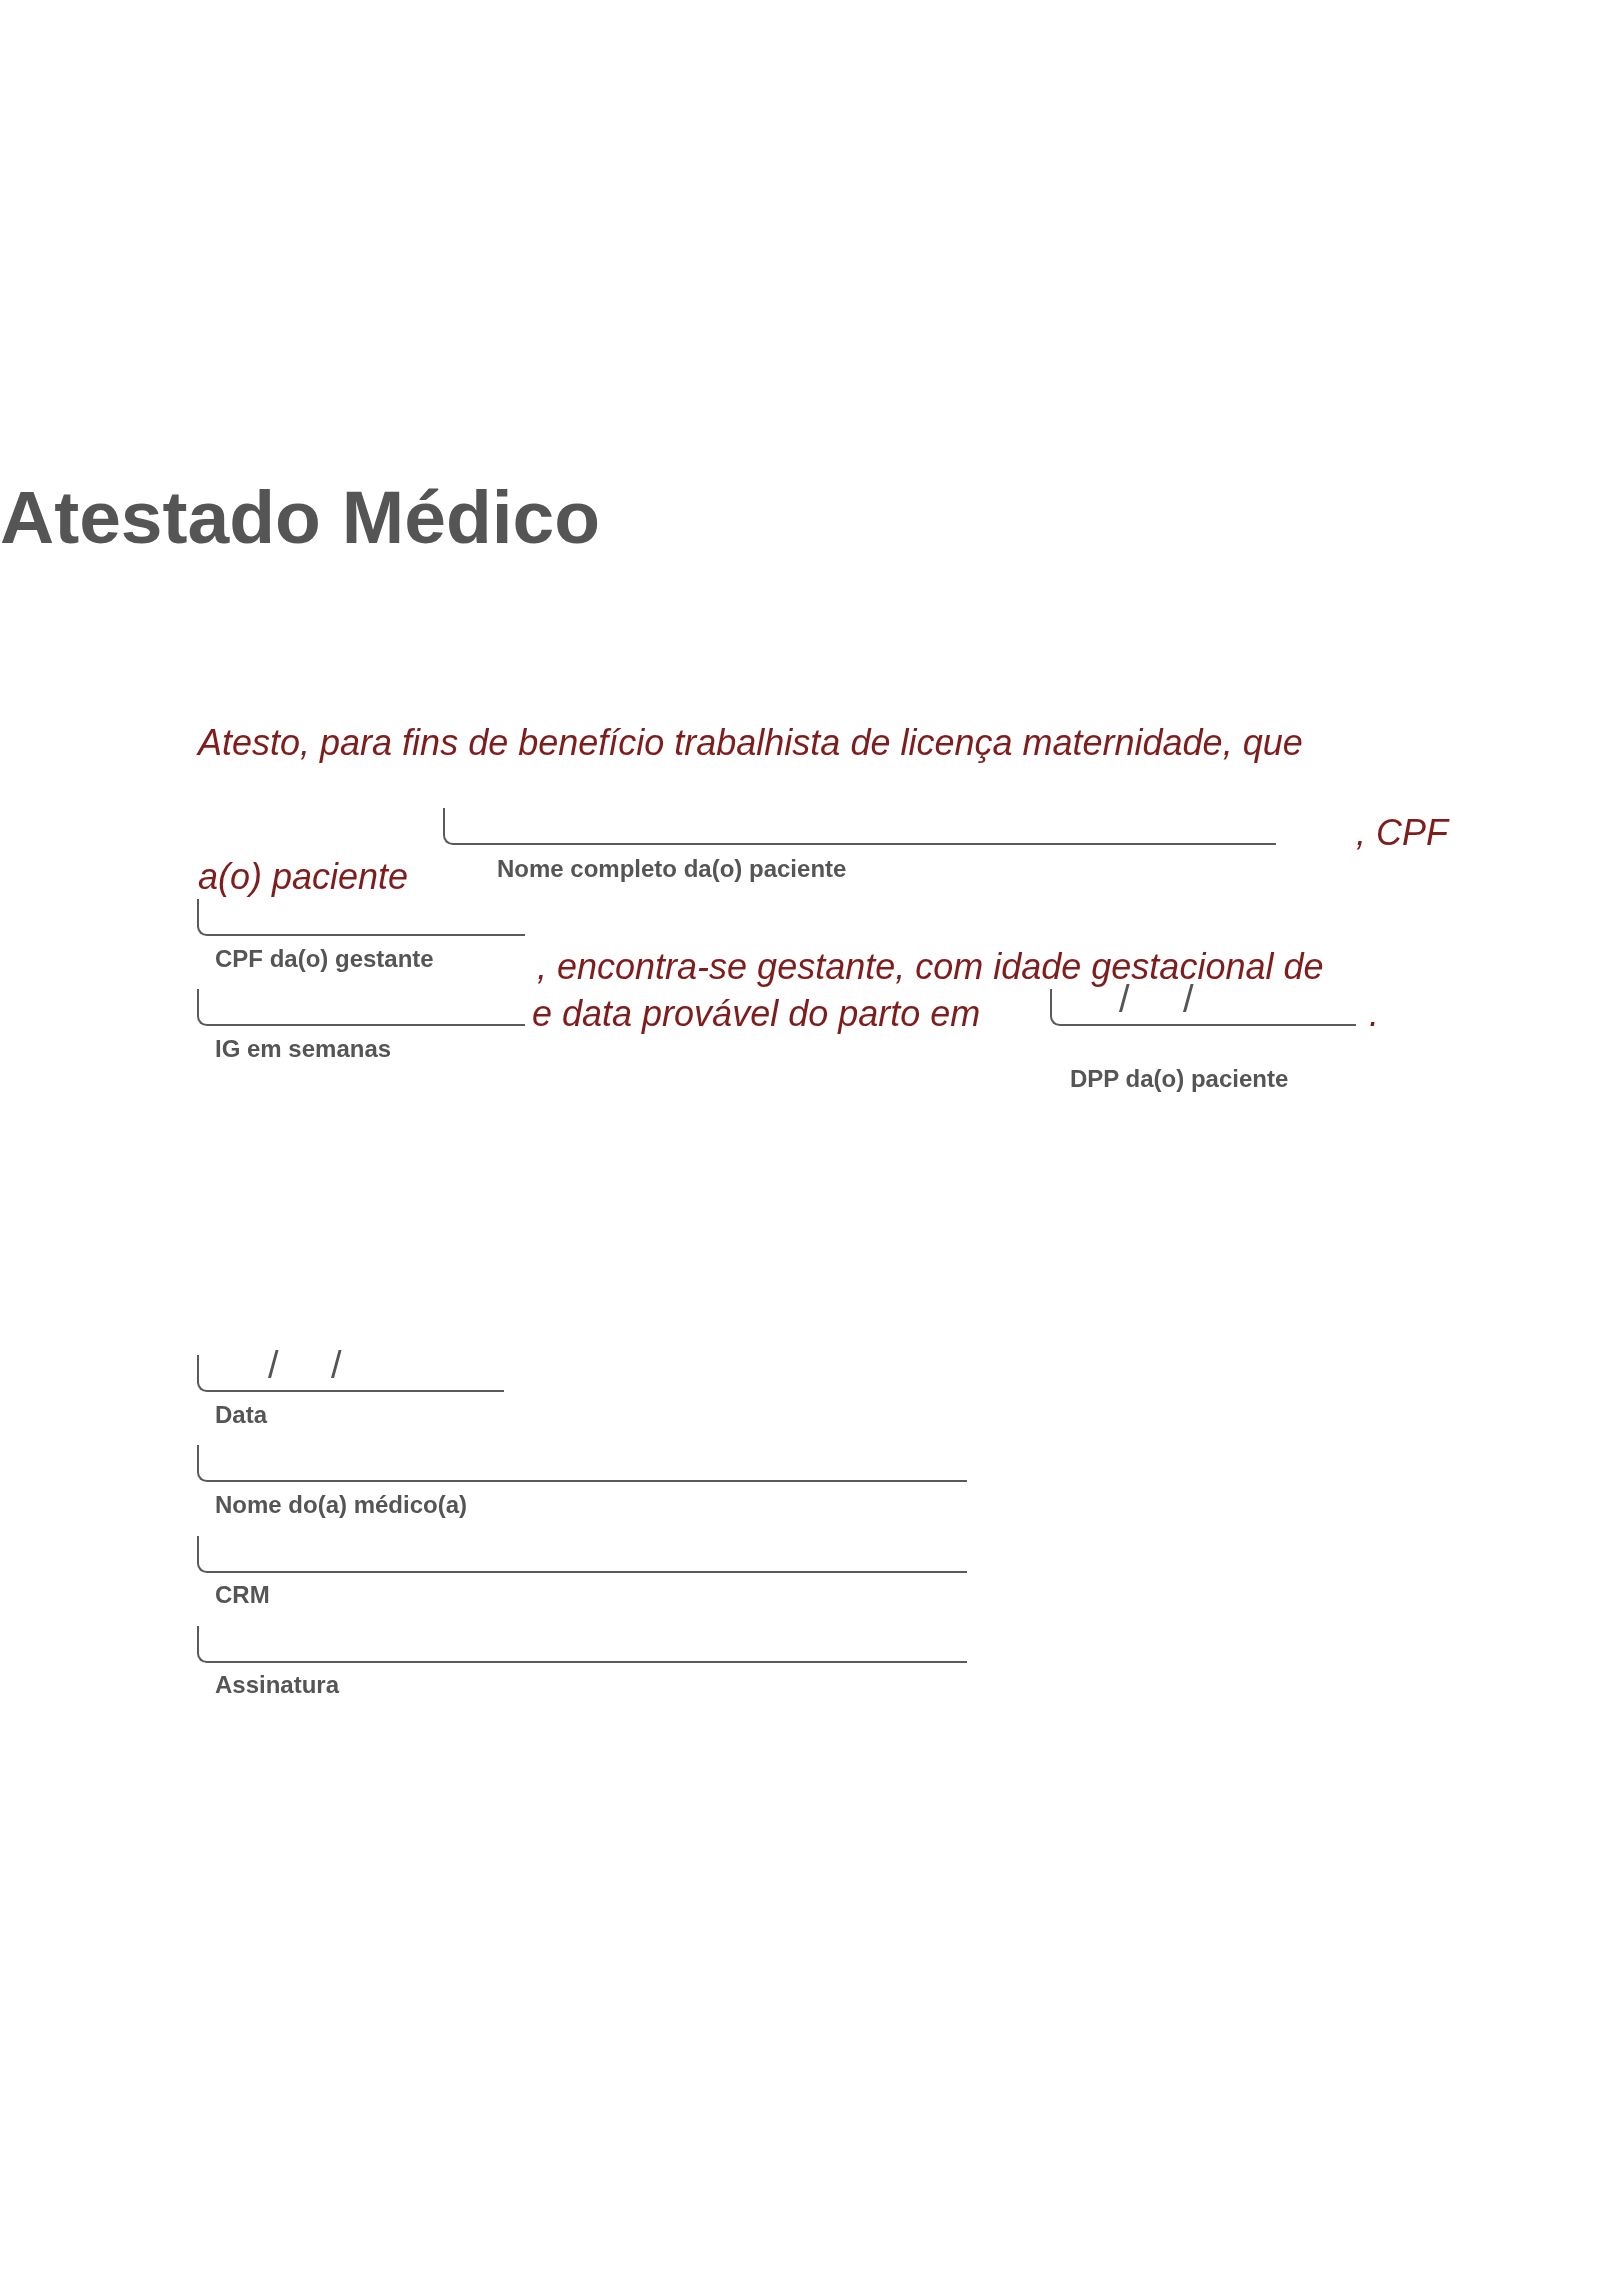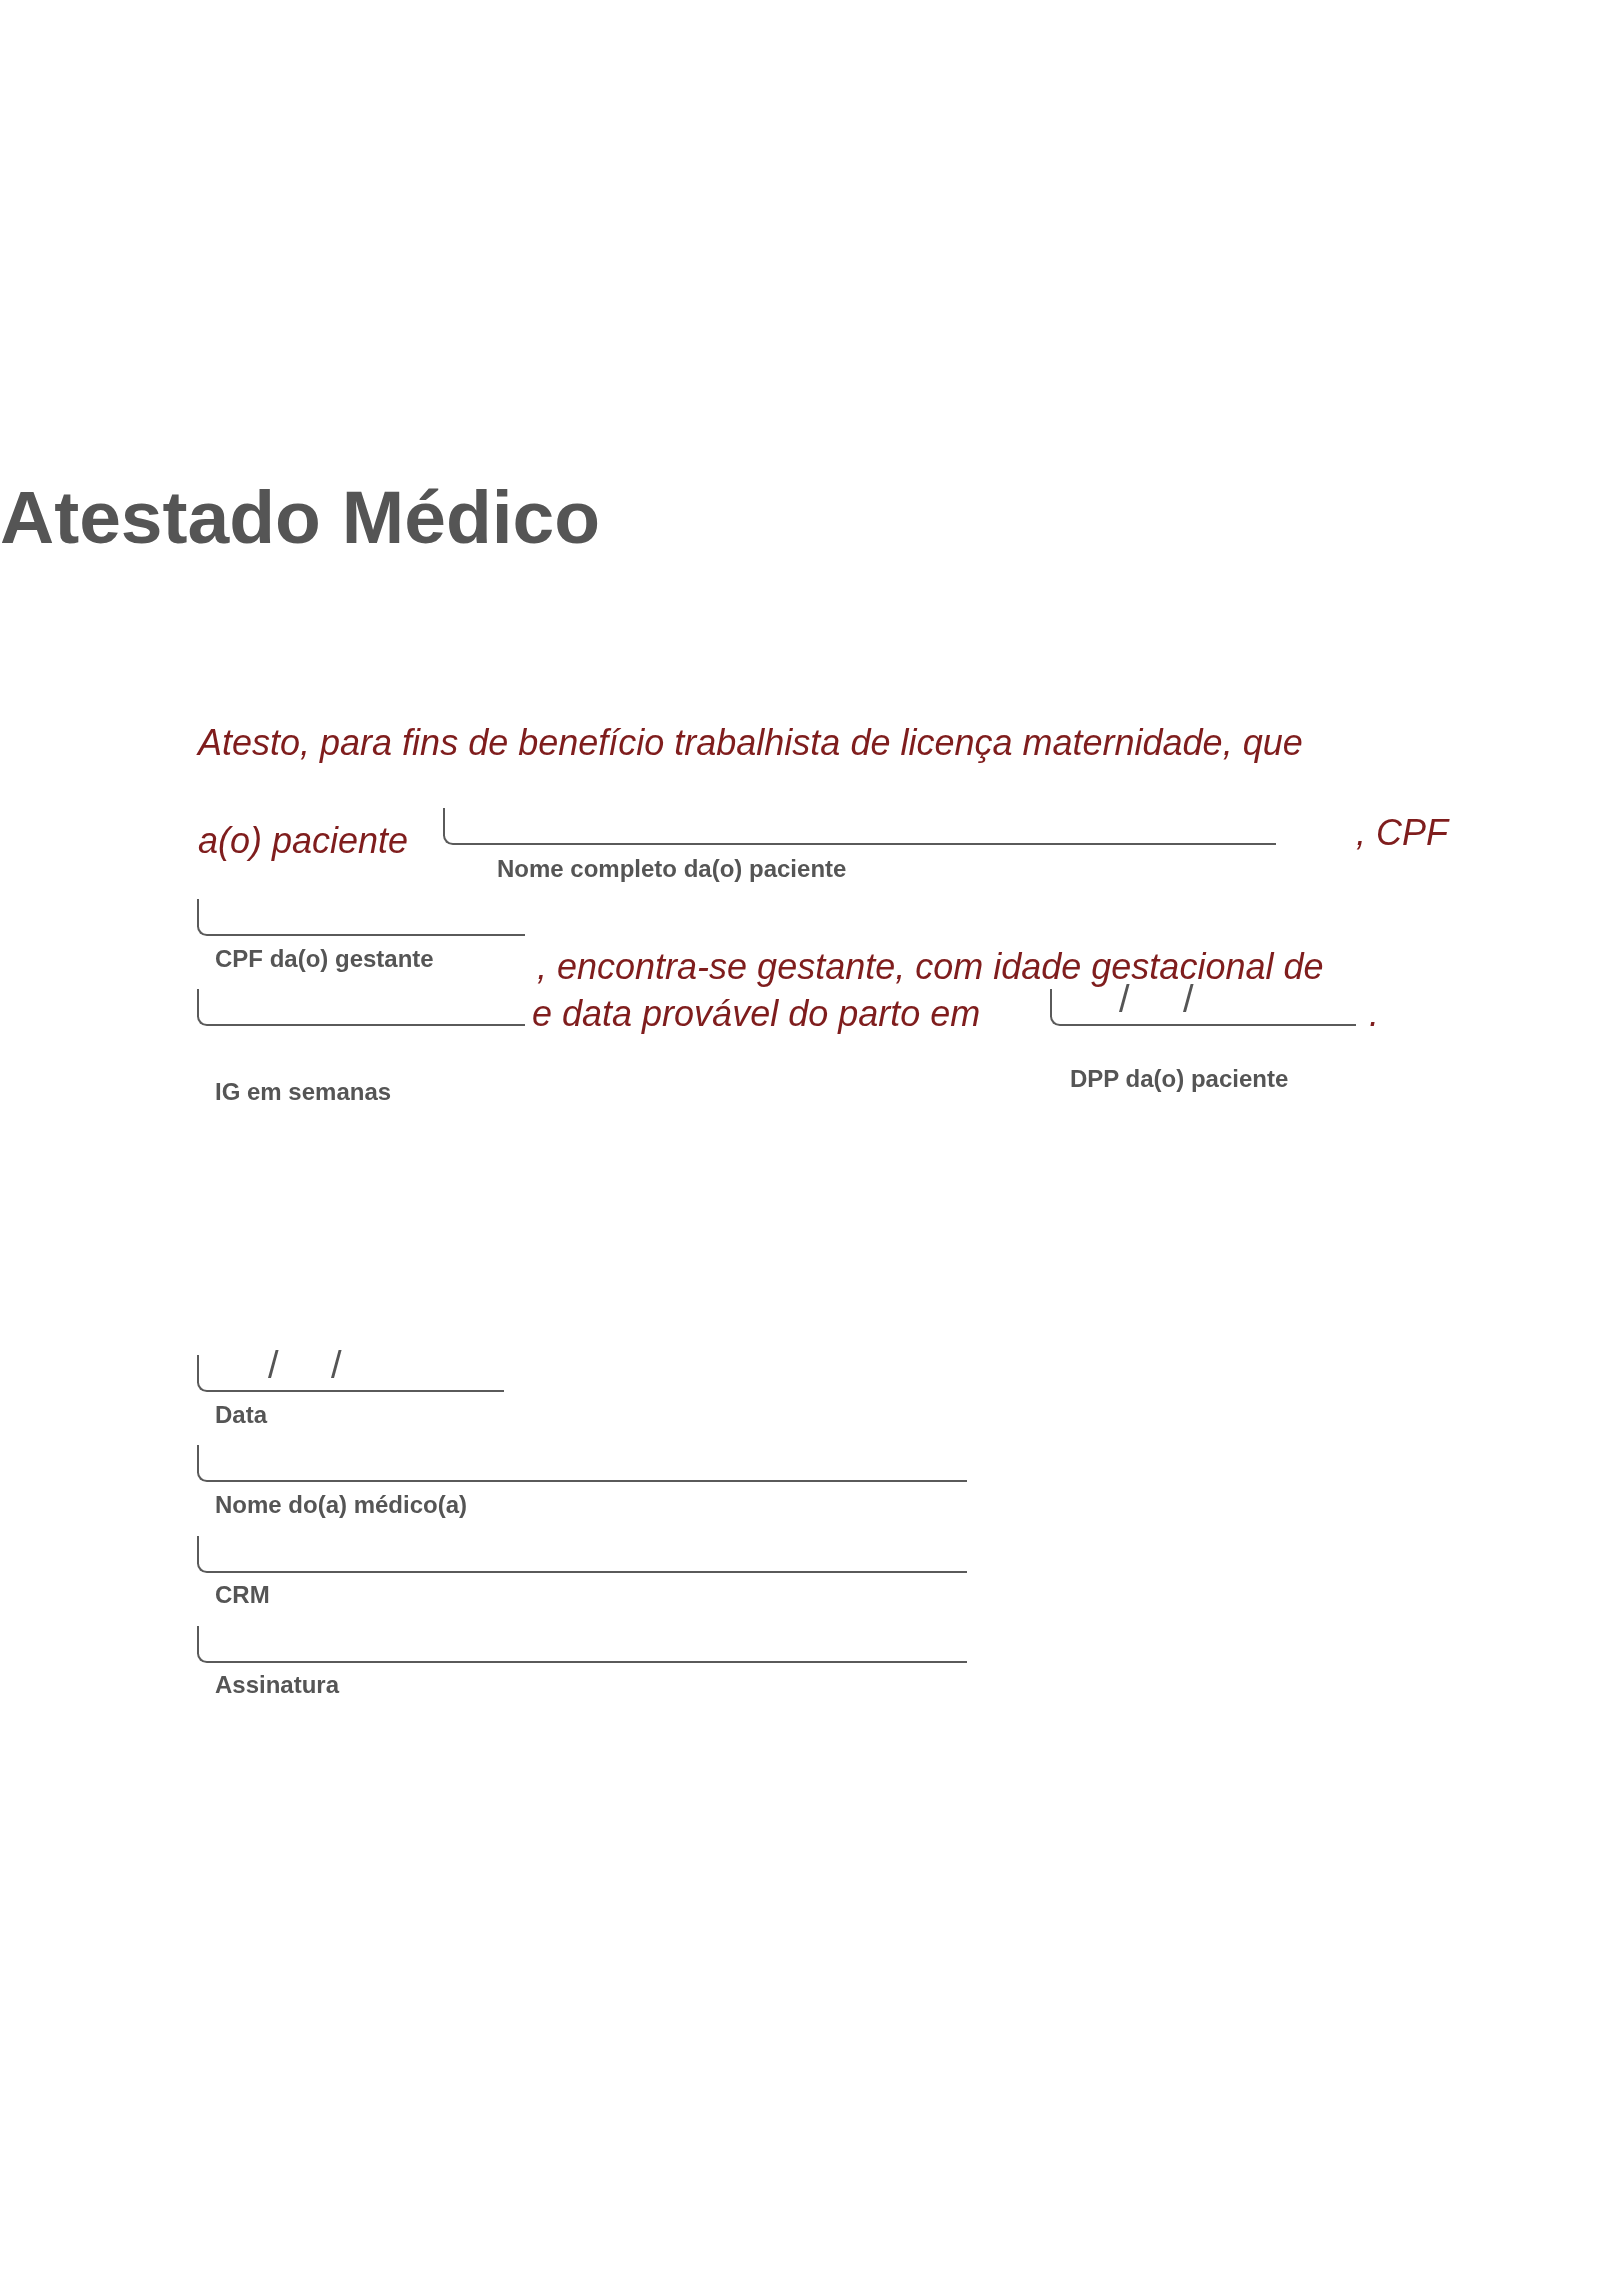--- a/index.html
+++ b/index.html
@@ -57,31 +57,31 @@
       line-height: 41px;
     }
   </style>
 </head>
 <body>
 
 <div class="title">Atestado Médico</div>
 
 <div class="body-text" style="left:198px; top:722px;">Atesto, para fins de benefício trabalhista de licença maternidade, que</div>
 
-<div class="body-text" style="left:198px; top:820px;">a(o) paciente</div>
+<div class="body-text" style="left:198px; top:856px;">a(o) paciente</div>
 <div class="field" style="left:443px; top:808px; width:833px; height:37px;"></div>
 <div class="field-label" style="left:465px; top:855px;margin-left:32px;">Nome completo da(o) paciente</div>
 <div class="body-text" style="left:1356px; top:812px;">, CPF</div>
 
 <div class="field" style="left:197px; top:899px; width:328px; height:37px;"></div>
 <div class="field-label" style="left:215px; top:945px;">CPF da(o) gestante</div>
 <div class="body-text" style="left:537px; top:902px;margin-top:44px;">, encontra-se gestante, com idade gestacional de</div>
 
 <div class="field" style="left:197px; top:989px; width:328px; height:37px;"></div>
-<div class="field-label" style="left:215px; top:1078px;">IG em semanas</div>
+<div class="field-label" style="left:215px; top:1035px;">IG em semanas</div>
 <div class="body-text" style="left:532px; top:993px;text-align:center;">e data provável do parto em</div>
 
 <div class="field" style="left:1050px; top:989px; width:306px; height:37px;"></div>
 <div class="slash" style="left:1119px; top:979px;">/</div>
 <div class="slash" style="left:1183px; top:979px;">/</div>
 <div class="field-label" style="left:1070px; top:1035px;margin-top:30px;">DPP da(o) paciente</div>
 <div class="body-text" style="left:1369px; top:993px;">.</div>
 
 <div class="field" style="left:197px; top:1355px; width:307px; height:37px;"></div>
 <div class="slash" style="left:268px; top:1345px;">/</div>

